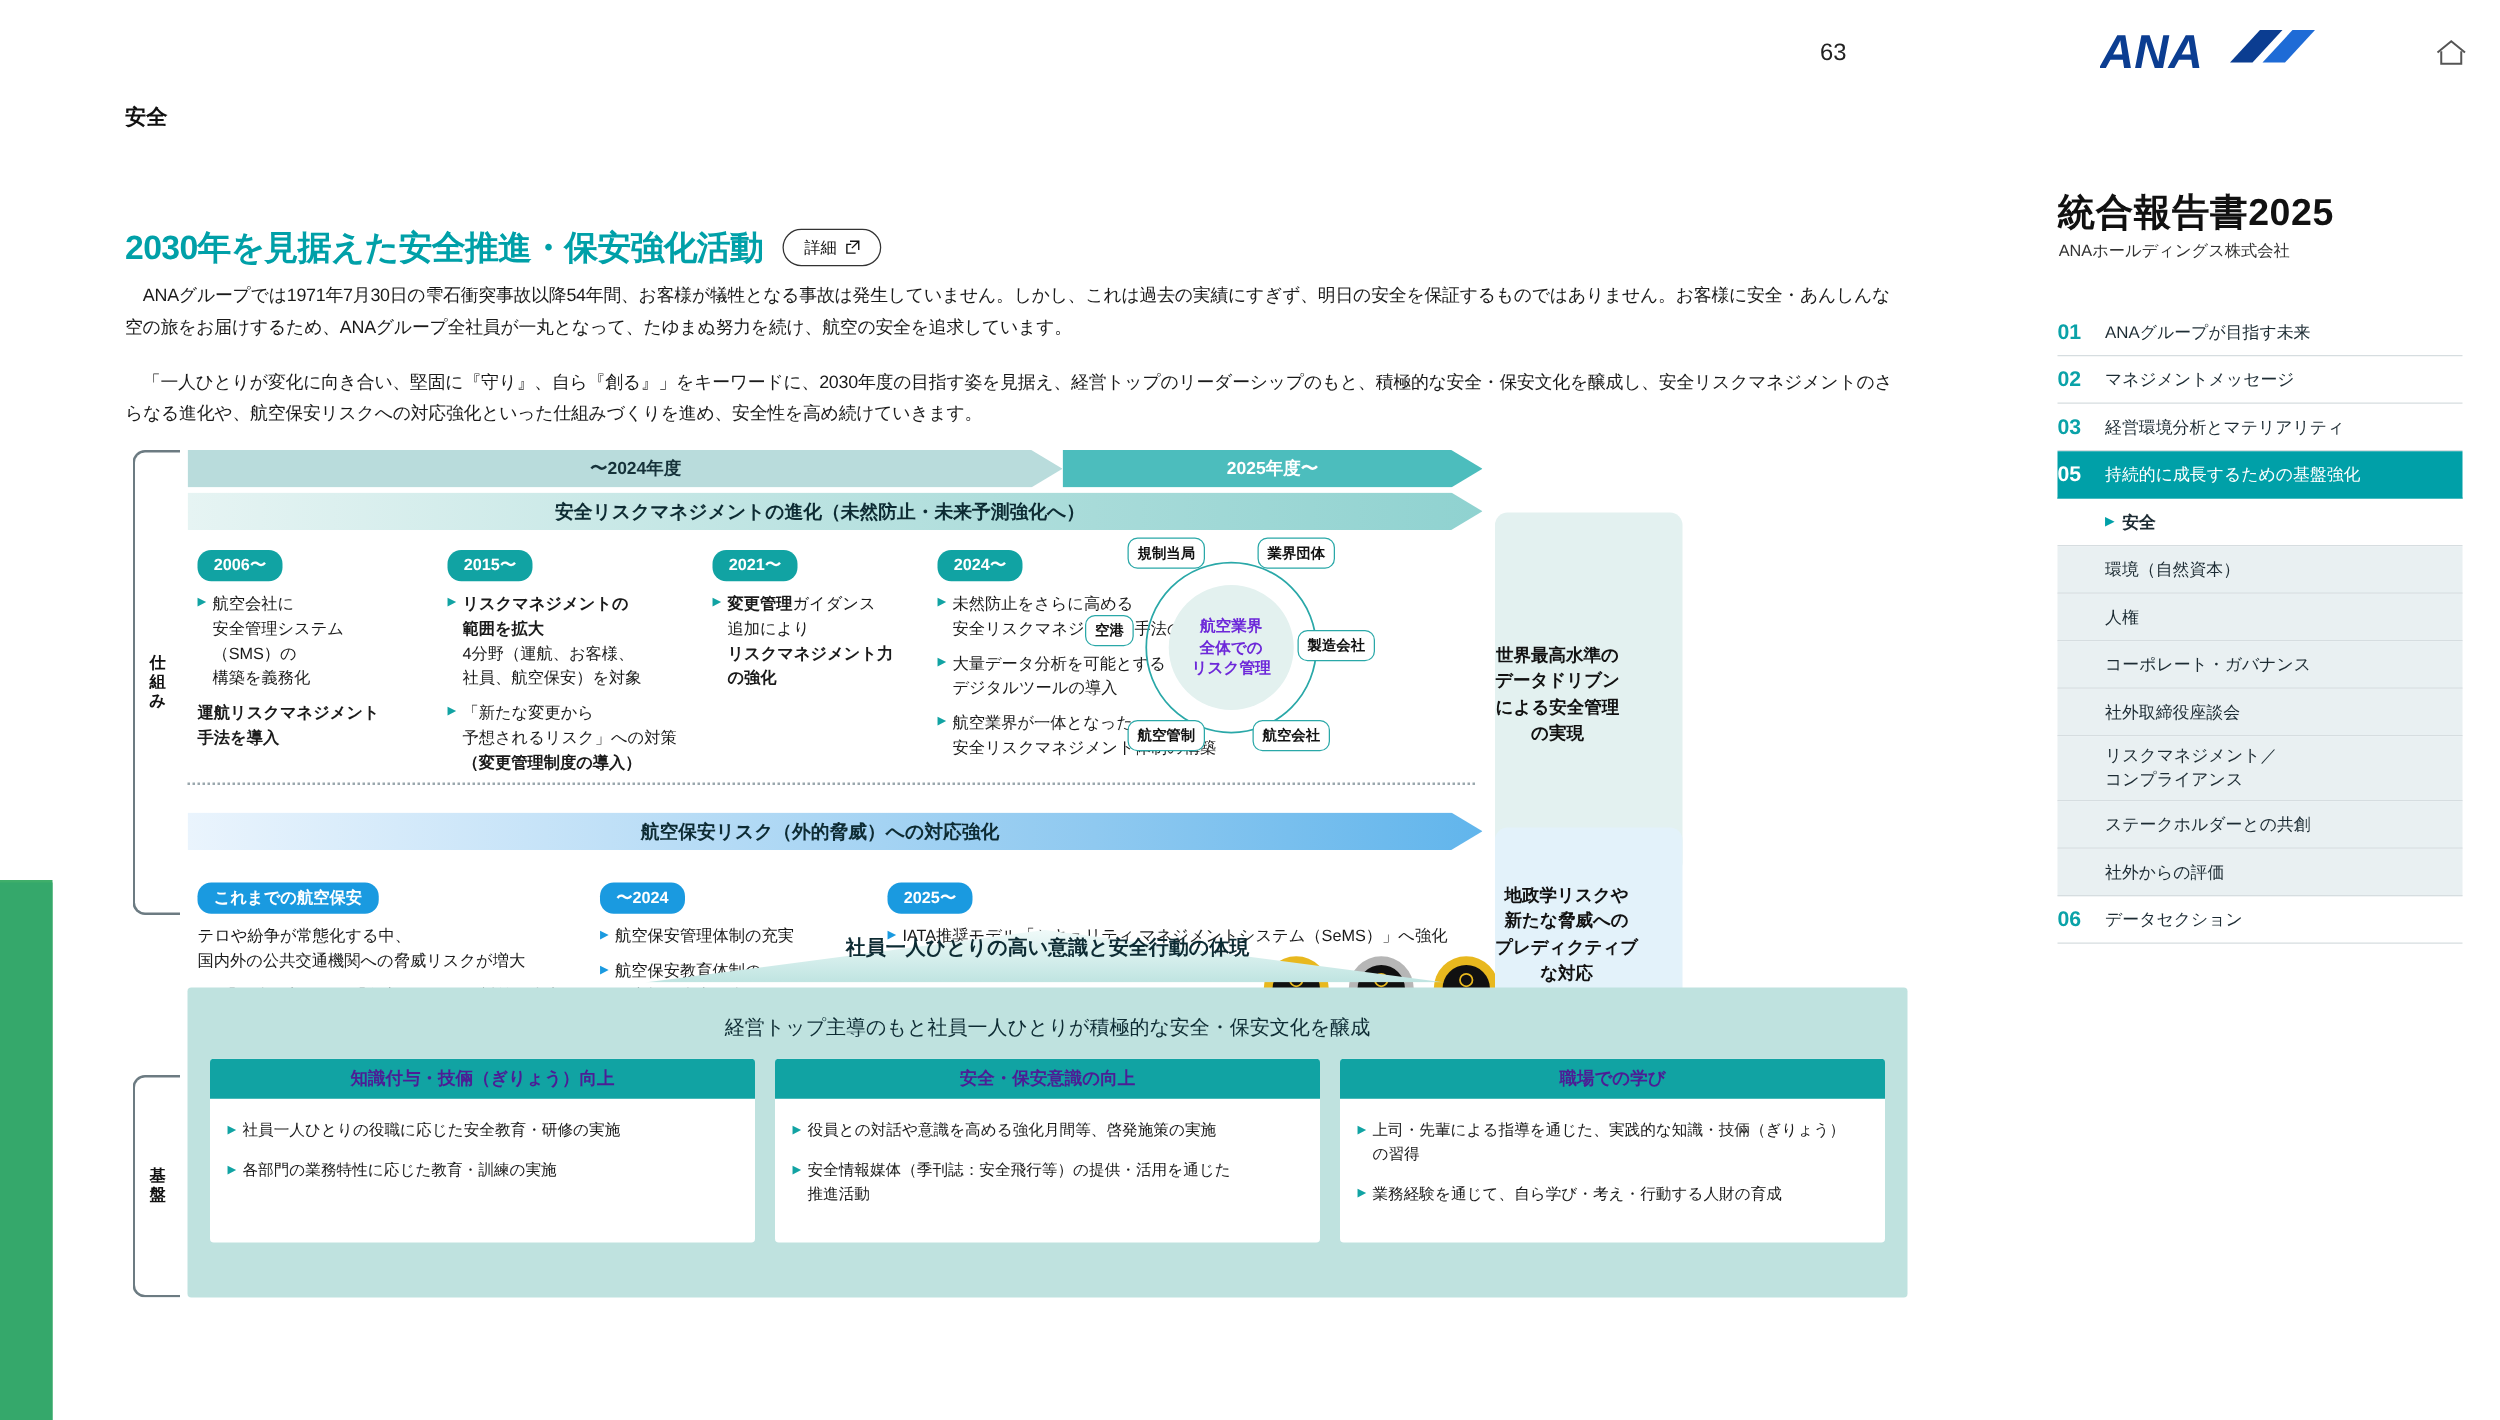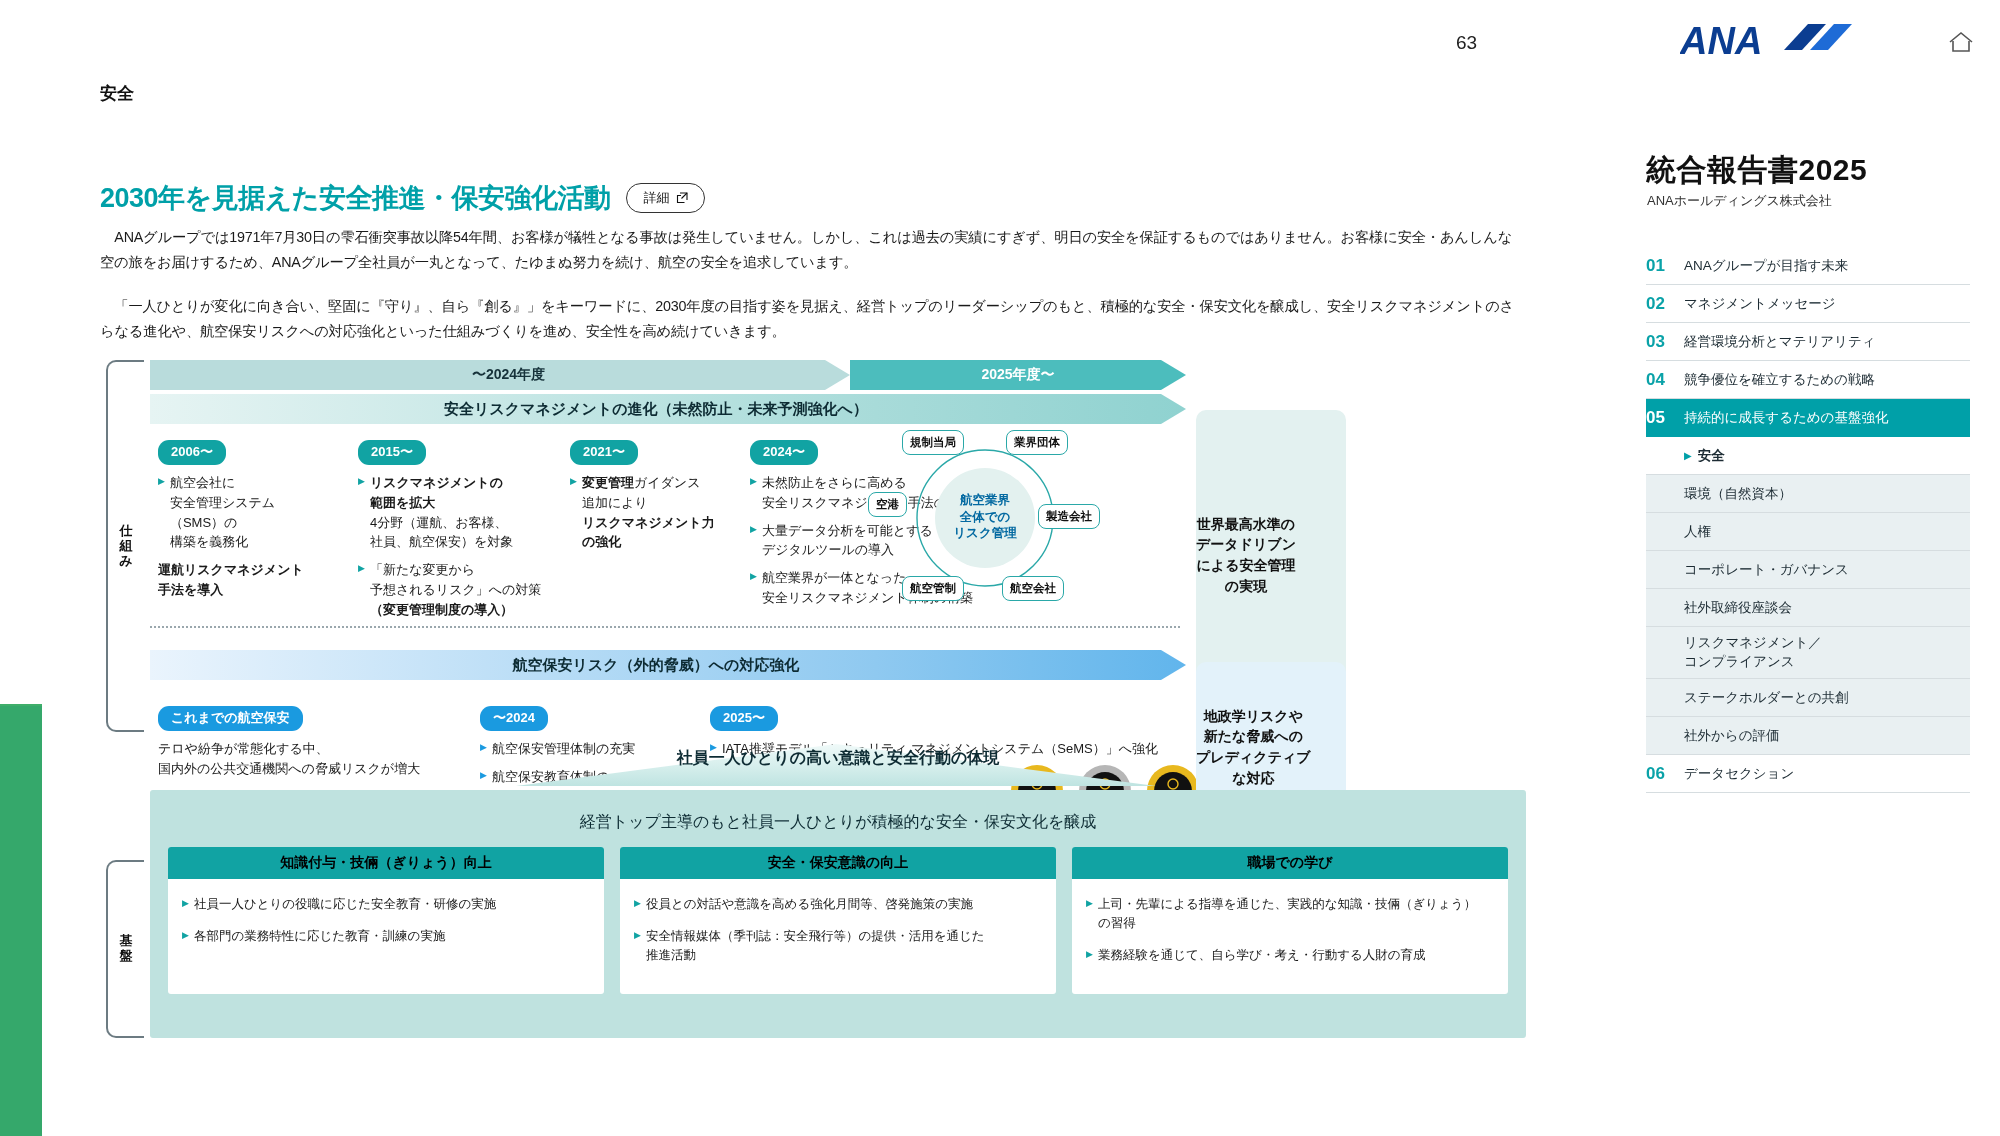--- a/index.html
+++ b/index.html
@@ -132,21 +132,21 @@
   
   .circle-wrap { position:absolute; left:720px; top:-8px; width:230px; height:170px; }
   .circle-wrap svg { position:absolute; left:0; top:0; }
   .cnode {
     position:absolute; background:#fff; border:1.5px solid #2aa8a8; border-radius:8px;
     font-size:11.5px; color:#111; padding:4px 7px; white-space:nowrap; font-weight:bold;
   }
   .ccenter {
     position:absolute; left:63px; top:38px; width:104px; height:96px;
     display:flex; align-items:center; justify-content:center; text-align:center;
-    font-size:12.5px; font-weight:bold; color:#0369a1; line-height:1.32;font-family:Liberation Mono, monospace;
+    font-size:12.5px; font-weight:bold; color:#6d28d9; line-height:1.32;
   }
 
   
   .callout {
     position:absolute; background:#e3f1f0; border-radius:10px;
     display:flex; align-items:center; justify-content:flex-start; text-align:center;
     font-size:14px; font-weight:bold; color:#111; line-height:1.48;
   }
   #callout-1 { left:1046px; top:-30px; width:150px; height:290px; }
   #callout-2 { left:1046px; top:286px; width:150px; height:170px; background:#e3f2fa; }
@@ -170,21 +170,21 @@
 
   
   .basebox {
     position:absolute; left:44px; top:430px; width:1376px; height:248px;
     background:#bfe2df; border-radius:3px; padding:14px 18px;
   }
   .base-title { text-align:center; font-size:16px; font-weight:normal; color:#0d2b33; padding:8px 0 14px; }
   .base-cols { display:flex; gap:16px; }
   .base-col { flex:1; background:#fff; border-radius:3px; overflow:hidden; }
   .base-col .hd {
-    background:#11a3a3; color:#000000; font-size:14px; font-weight:bold;
+    background:#11a3a3; color:#4c1d95; font-size:14px; font-weight:bold;
     text-align:center; padding:7px 0;
   }
   .base-col .bd { padding:16px 14px; }
   .base-col .itm { font-size:12.5px; margin-bottom:13px; }
 </style>
 </head>
 <body>
 
 <div class="page">
 
@@ -214,24 +214,20 @@
         <span class="num">01</span>
         <span class="lbl">ANAグループが目指す未来</span>
       </div>
       <div class="sb-sec">
         <span class="num">02</span>
         <span class="lbl">マネジメントメッセージ</span>
       </div>
       <div class="sb-sec">
         <span class="num">03</span>
         <span class="lbl">経営環境分析とマテリアリティ</span>
-      </div>
-      <div class="sb-sec">
-        <span class="num">04</span>
-        <span class="lbl">競争優位を確立するための戦略</span>
       </div>
       <div class="sb-sec active">
         <span class="num">05</span>
         <span class="lbl">持続的に成長するための基盤強化</span>
       </div>
 
       <div class="sb-sub cur">
         <span class="tri">▶</span>
         <span>安全</span>
       </div>

